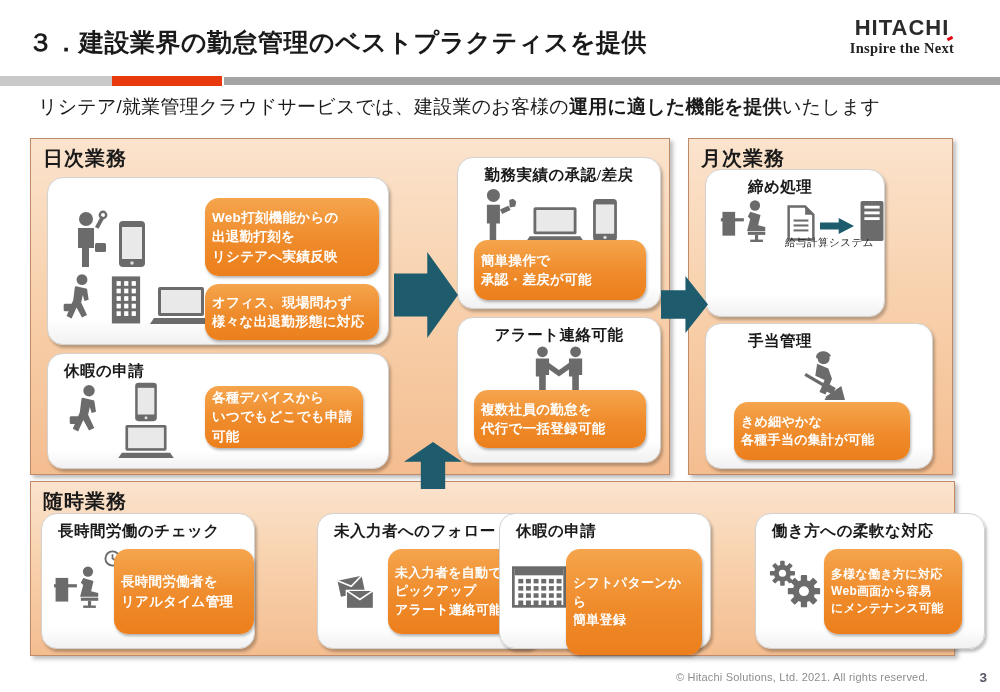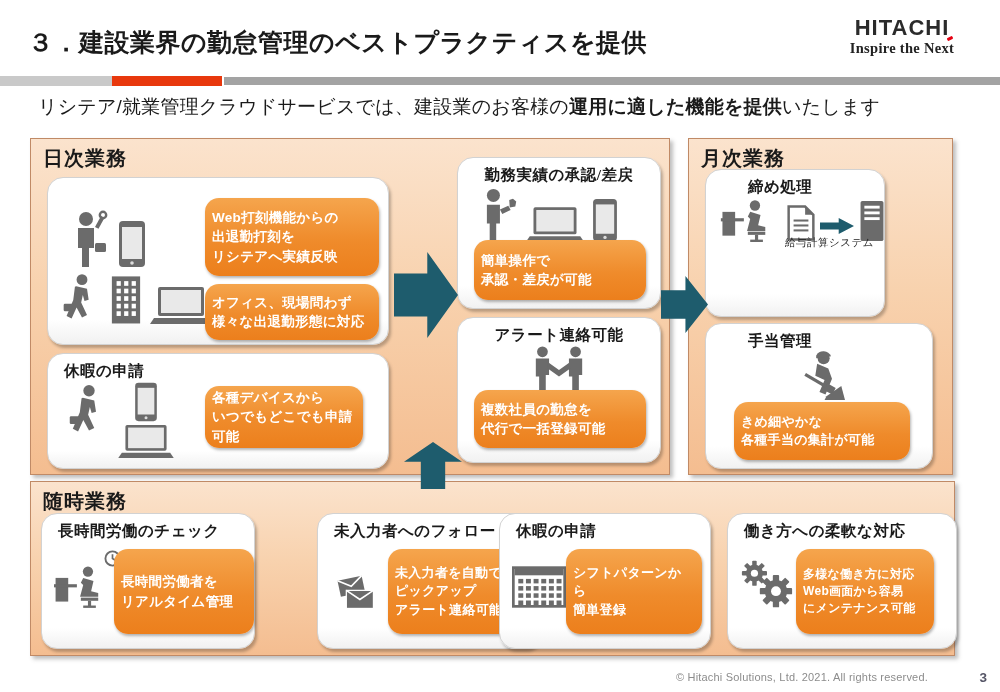--- a/index.html
+++ b/index.html
@@ -39,34 +39,34 @@
   .card-vacation { left:16px; top:214px; width:342px; height:116px; }
   .card-approve { left:426px; top:18px; width:204px; height:152px; }
   .card-proxy { left:426px; top:178px; width:204px; height:146px; }
   
   .card-closing { left:16px; top:30px; width:180px; height:148px; }
   .card-allowance { left:16px; top:184px; width:228px; height:146px; }
   
   .card-overtime { left:10px; top:31px; width:214px; height:136px; }
   .card-follow { left:238px; top:31px; width:224px; height:136px;margin-left:48px; }
   .card-shift { left:468px; top:31px; width:212px; height:136px; }
-  .card-flex { left:696px; top:31px; width:230px; height:136px; }
+  .card-flex { left:724px; top:31px; width:230px; height:136px; }
 
   
   .callout { position:absolute; border-radius:14px; background:linear-gradient(180deg,#f5a54d 0%,#ef8b2b 55%,#ec7f1c 100%); box-shadow:1px 2px 3px rgba(0,0,0,0.3); color:#fff; font-weight:bold; font-size:13.5px; line-height:1.42; padding:6px 7px; display:flex; flex-direction:column; justify-content:center; letter-spacing:0.3px; }
   .co-web { left:157px; top:20px; width:174px; height:78px; }
   .co-office { left:157px; top:106px; width:174px; height:56px; }
   .co-device { left:157px; top:32px; width:158px; height:62px; }
   .co-easy { left:16px; top:82px; width:172px; height:60px; }
   .co-multi { left:16px; top:72px; width:172px; height:58px; }
   .co-onestep { left:20px; top:85px; width:188px; height:52px; font-size:13px; }
   .co-detail { left:28px; top:78px; width:176px; height:58px; font-size:13px; }
   .co-rt { left:72px; top:35px; width:140px; height:85px; }
   .co-pick { left:70px; top:35px; width:138px; height:85px; font-size:13px; }
-  .co-pattern { left:66px; top:35px; width:136px; height:85px; font-size:13px; }
+  .co-pattern { left:66px; top:35px; width:136px; height:106px; font-size:13px; }
   .co-maint { left:68px; top:35px; width:138px; height:85px; font-size:12px; }
 
   
   .arrow-right { position:absolute; background:#1e5c6d; clip-path:polygon(0 25%,52% 25%,52% 0,100% 50%,52% 100%,52% 75%,0 75%); filter:drop-shadow(2px 2px 2px rgba(0,0,0,0.35)); z-index:6; }
   .arrow-1 { left:394px; top:252px; width:64px; height:86px; }
   .arrow-2 { left:661px; top:276px; width:47px; height:57px; }
   .arrow-up { position:absolute; left:404px; top:442px; width:58px; height:47px; background:#1e5c6d; clip-path:polygon(50% 0,100% 42%,71% 42%,71% 100%,29% 100%,29% 42%,0 42%); filter:drop-shadow(2px 2px 2px rgba(0,0,0,0.35)); z-index:6; }
   .mini-arrow { width:34px; height:16px; background:#1e5c6d; clip-path:polygon(0 28%,55% 28%,55% 0,100% 50%,55% 100%,55% 72%,0 72%); align-self:flex-end; margin-bottom:8px; }
 
   

